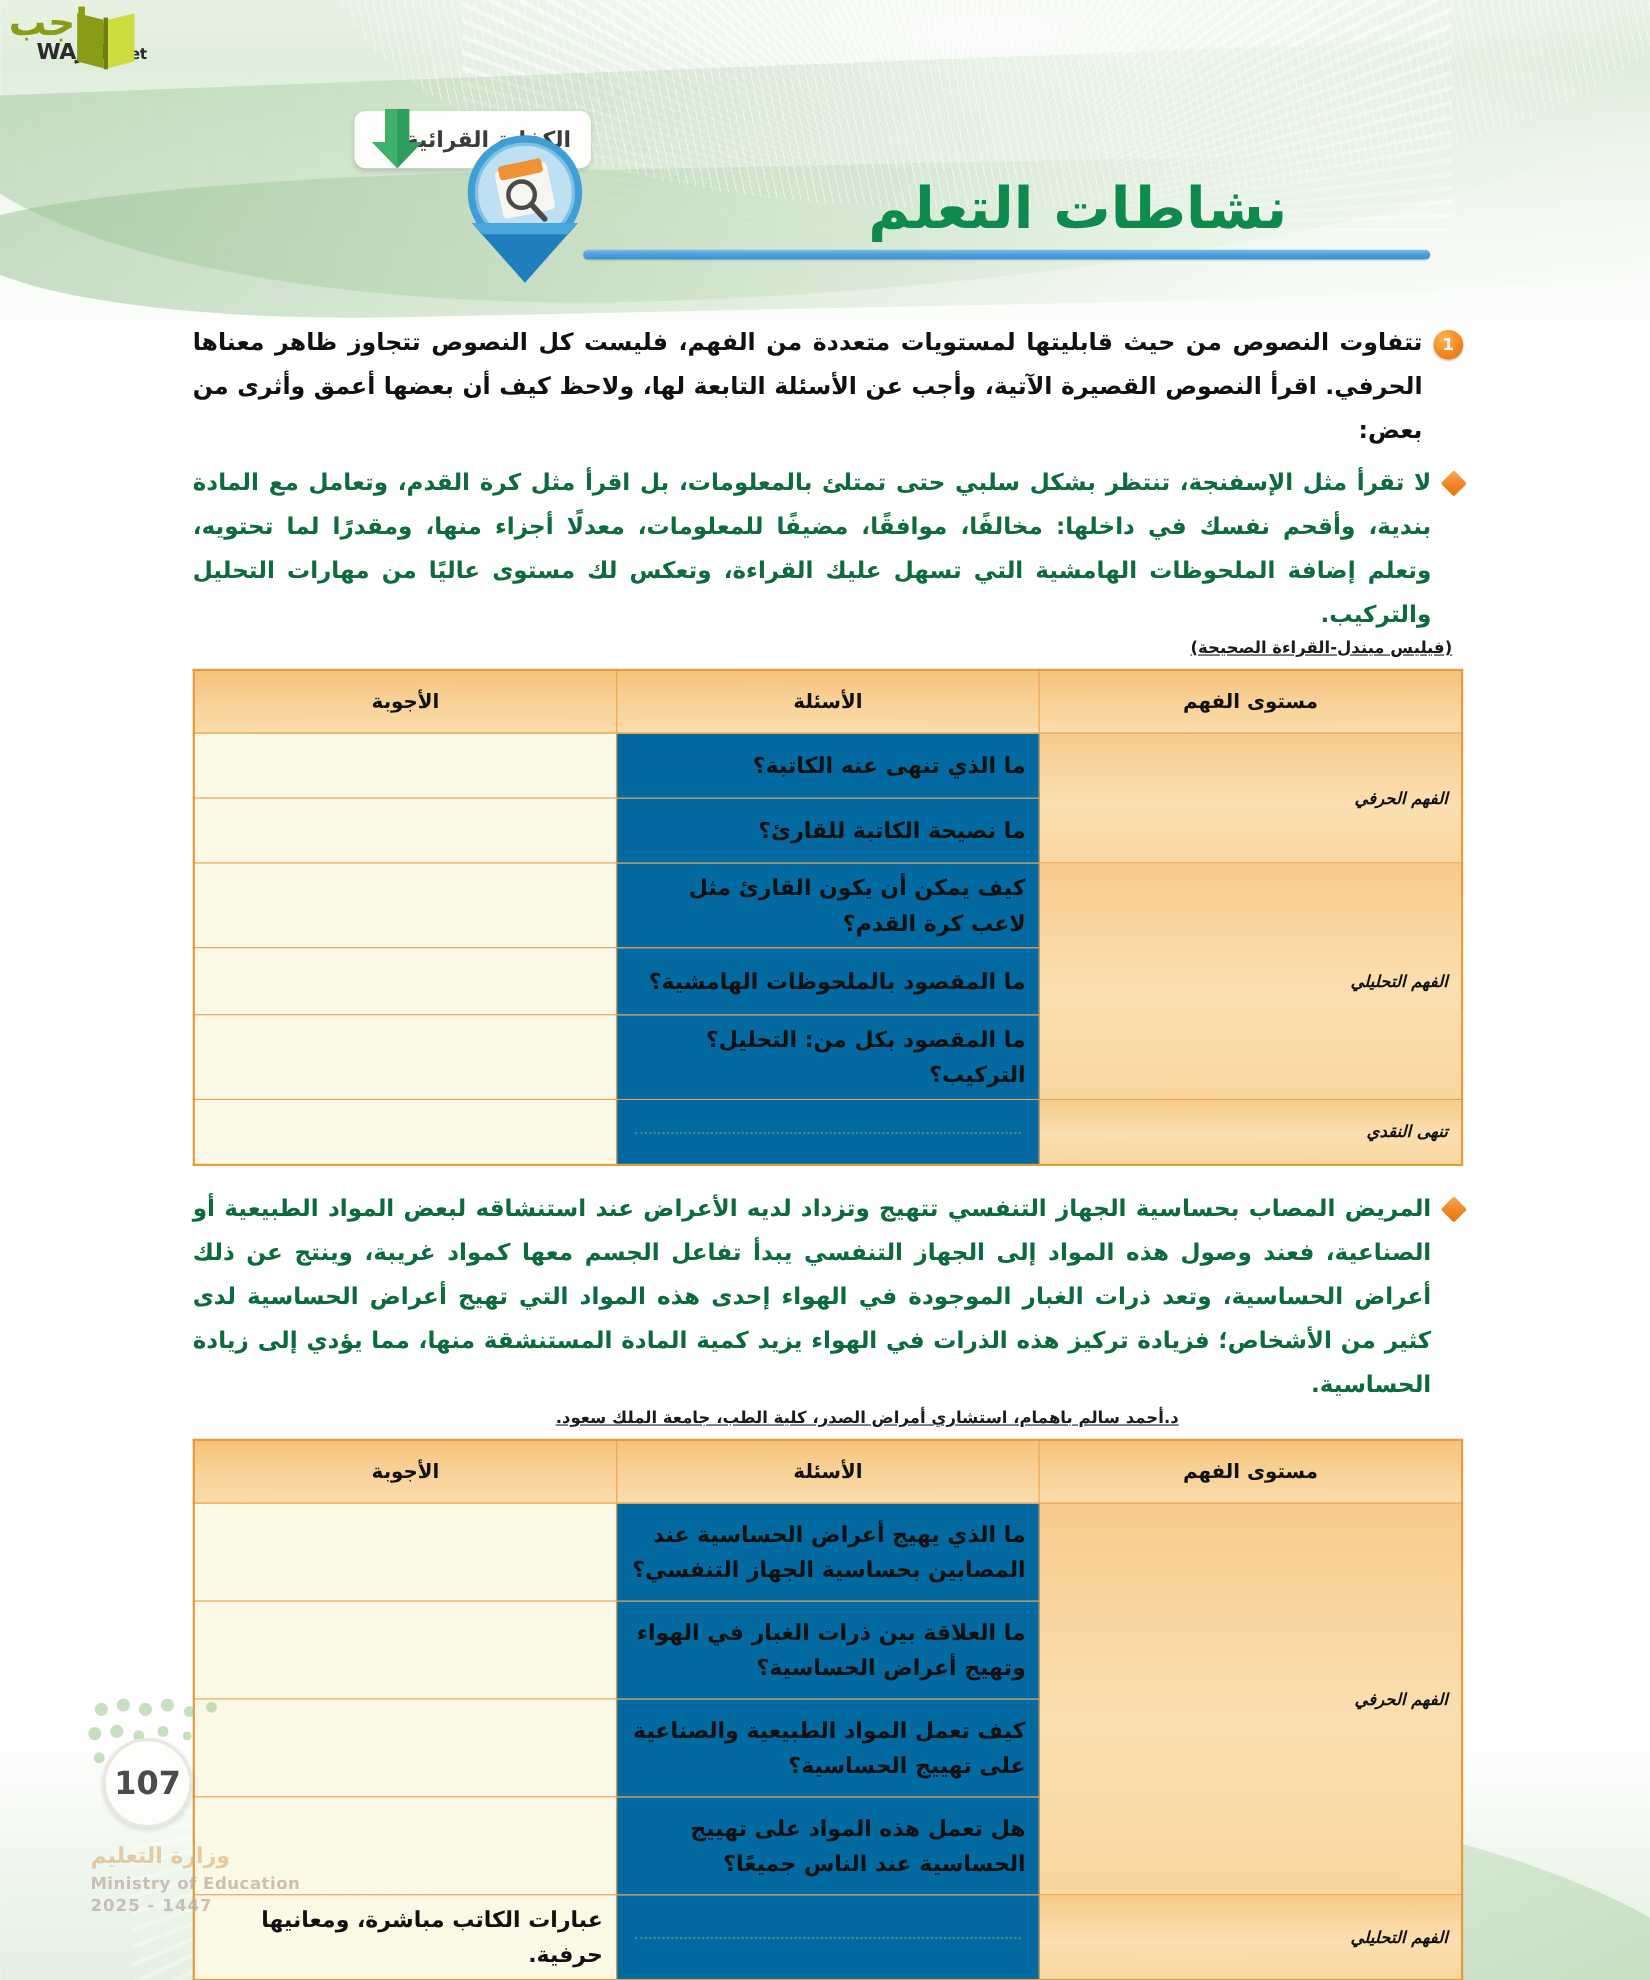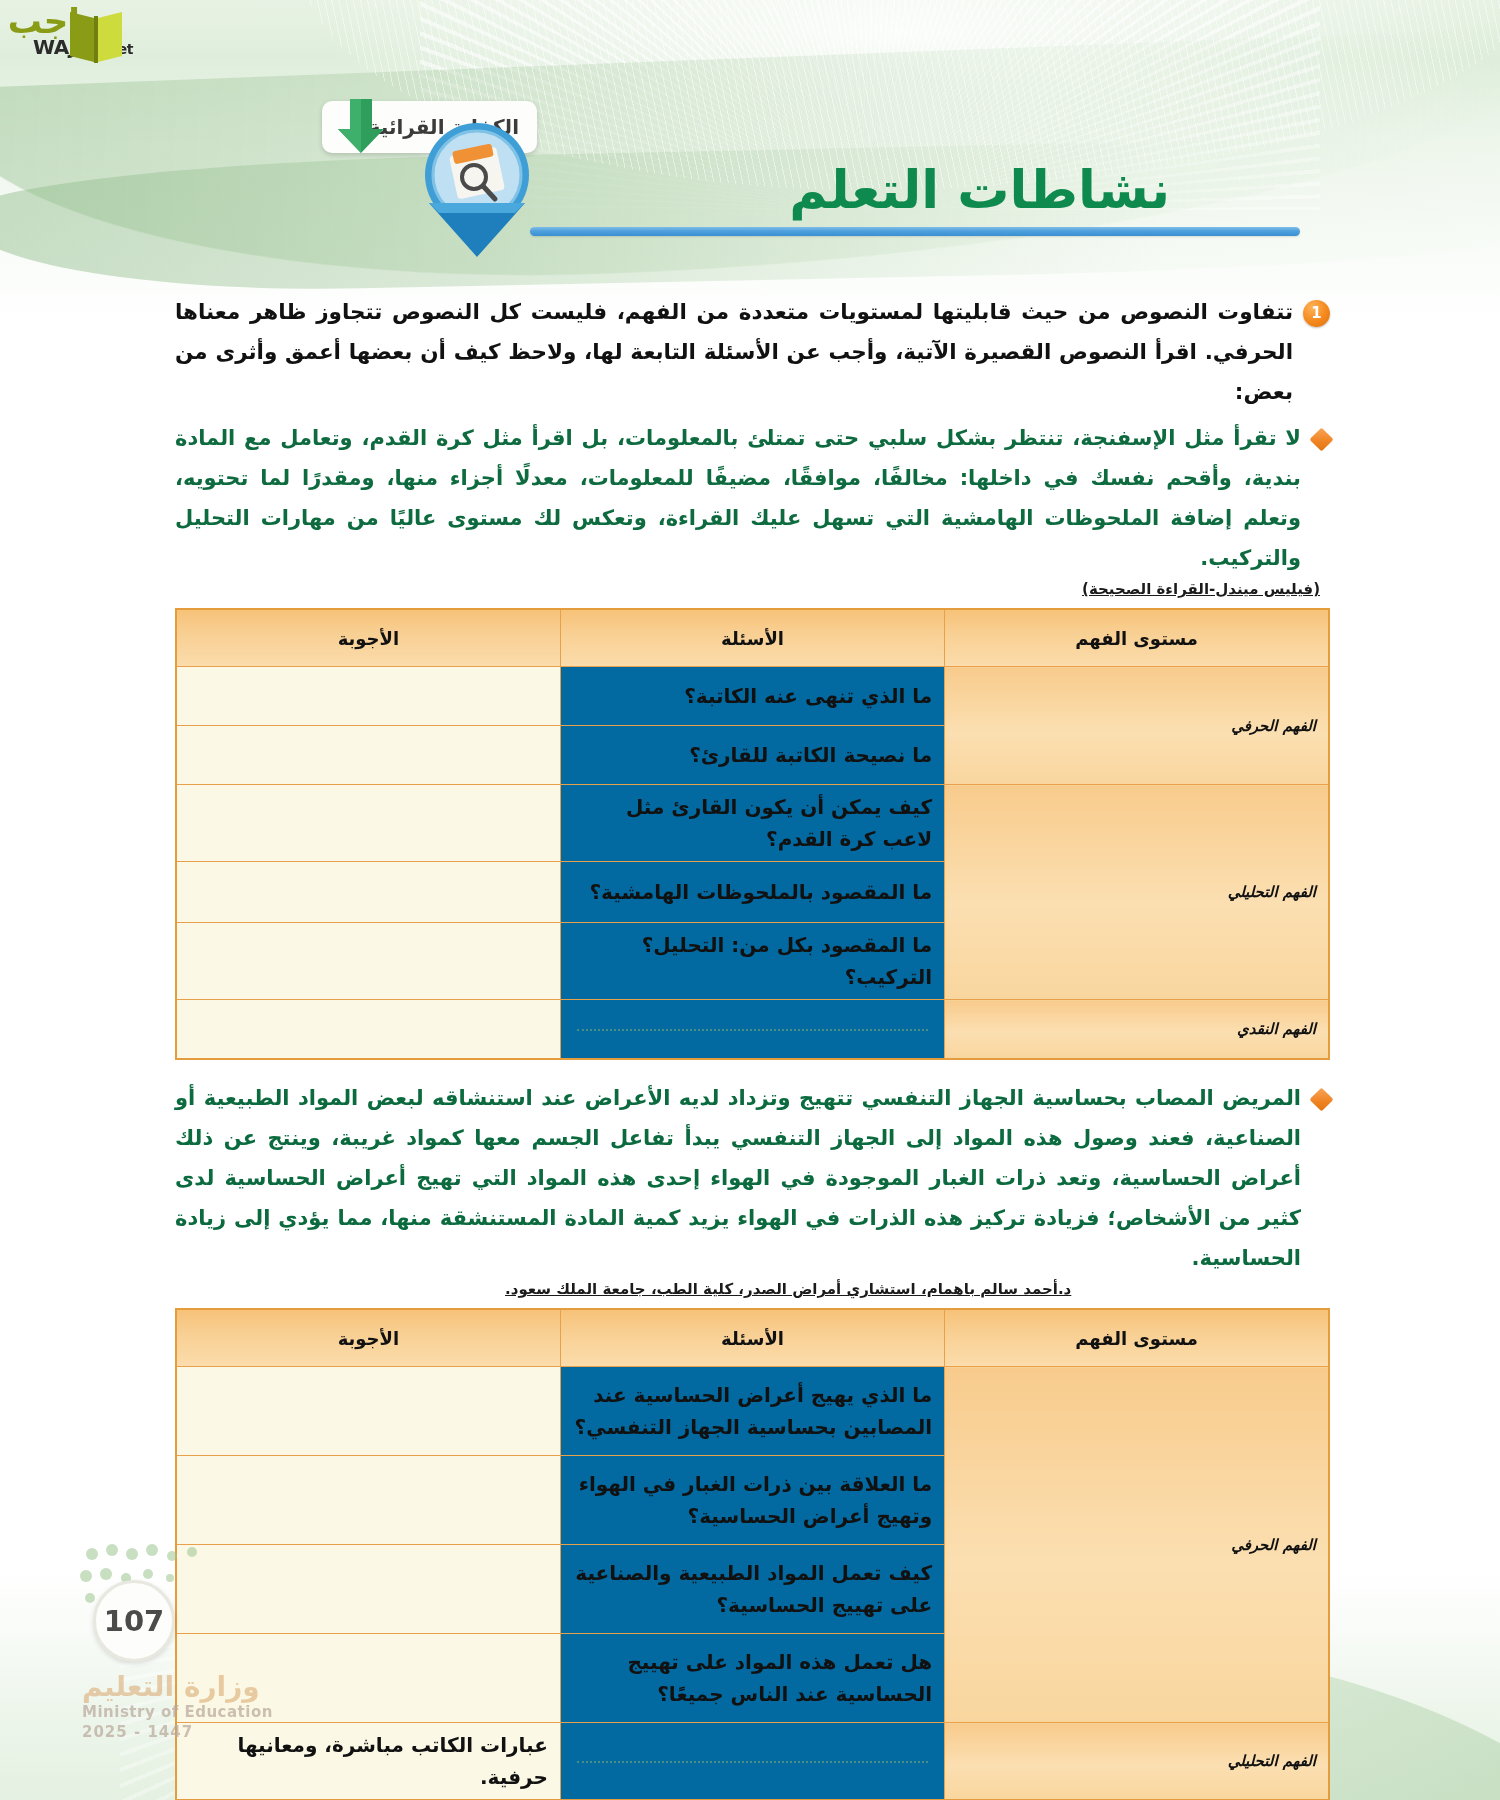--- a/index.html
+++ b/index.html
@@ -186,21 +186,21 @@
   .footer{position:absolute;left:0;bottom:0;width:520px;height:260px;}
   .pagecircle{
     position:absolute;left:93px;bottom:138px;width:76px;height:76px;border-radius:50%;
     background:#fdfdfb;border:3px solid #e8e8e0;
     box-shadow:0 2px 5px rgba(0,0,0,.12);
     display:flex;align-items:center;justify-content:center;
   }
   .pagenum{font-size:29px;font-weight:bold;color:#4b4b4b;}
   .dotsdeco{position:absolute;left:78px;bottom:180px;width:160px;height:80px;}
   .moe{position:absolute;left:82px;bottom:58px;width:280px;text-align:left;}
-  .moe-ar{font-size:28px;font-weight:bold;color:#d9a56a;opacity:.55;line-height:30px;letter-spacing:1px;}
+  .moe-ar{font-size:20px;font-weight:bold;color:#d9a56a;opacity:.55;line-height:30px;letter-spacing:1px;}
   .moe-en{font-size:15px;font-weight:bold;color:#b9a79a;opacity:.7;line-height:20px;letter-spacing:.5px;}
   .moe-yr{font-size:15px;font-weight:bold;color:#b9a79a;opacity:.7;line-height:20px;letter-spacing:1px;}
 </style>
 </head>
 <body>
 
 <div class="page">
 
   <div class="bg-top"></div>
   <div class="bg-fan"></div>
@@ -295,21 +295,21 @@
         </tr>
         <tr>
           <td class="q h-48">ما المقصود بالملحوظات الهامشية؟</td>
           <td class="a h-48"></td>
         </tr>
         <tr>
           <td class="q h-48">ما المقصود بكل من: التحليل؟ التركيب؟</td>
           <td class="a h-48"></td>
         </tr>
         <tr>
-          <td class="lvl">الفهم النقدي</td>
+          <td class="lvl">تنهى النقدي</td>
           <td class="q h-46">
               <span class="dots"></span>
             </td>
           <td class="a h-46"></td>
         </tr>
       </tbody>
     </table>
 
     <div class="quote-row" style="margin-top:18px;">
       <div class="diamond"></div>

